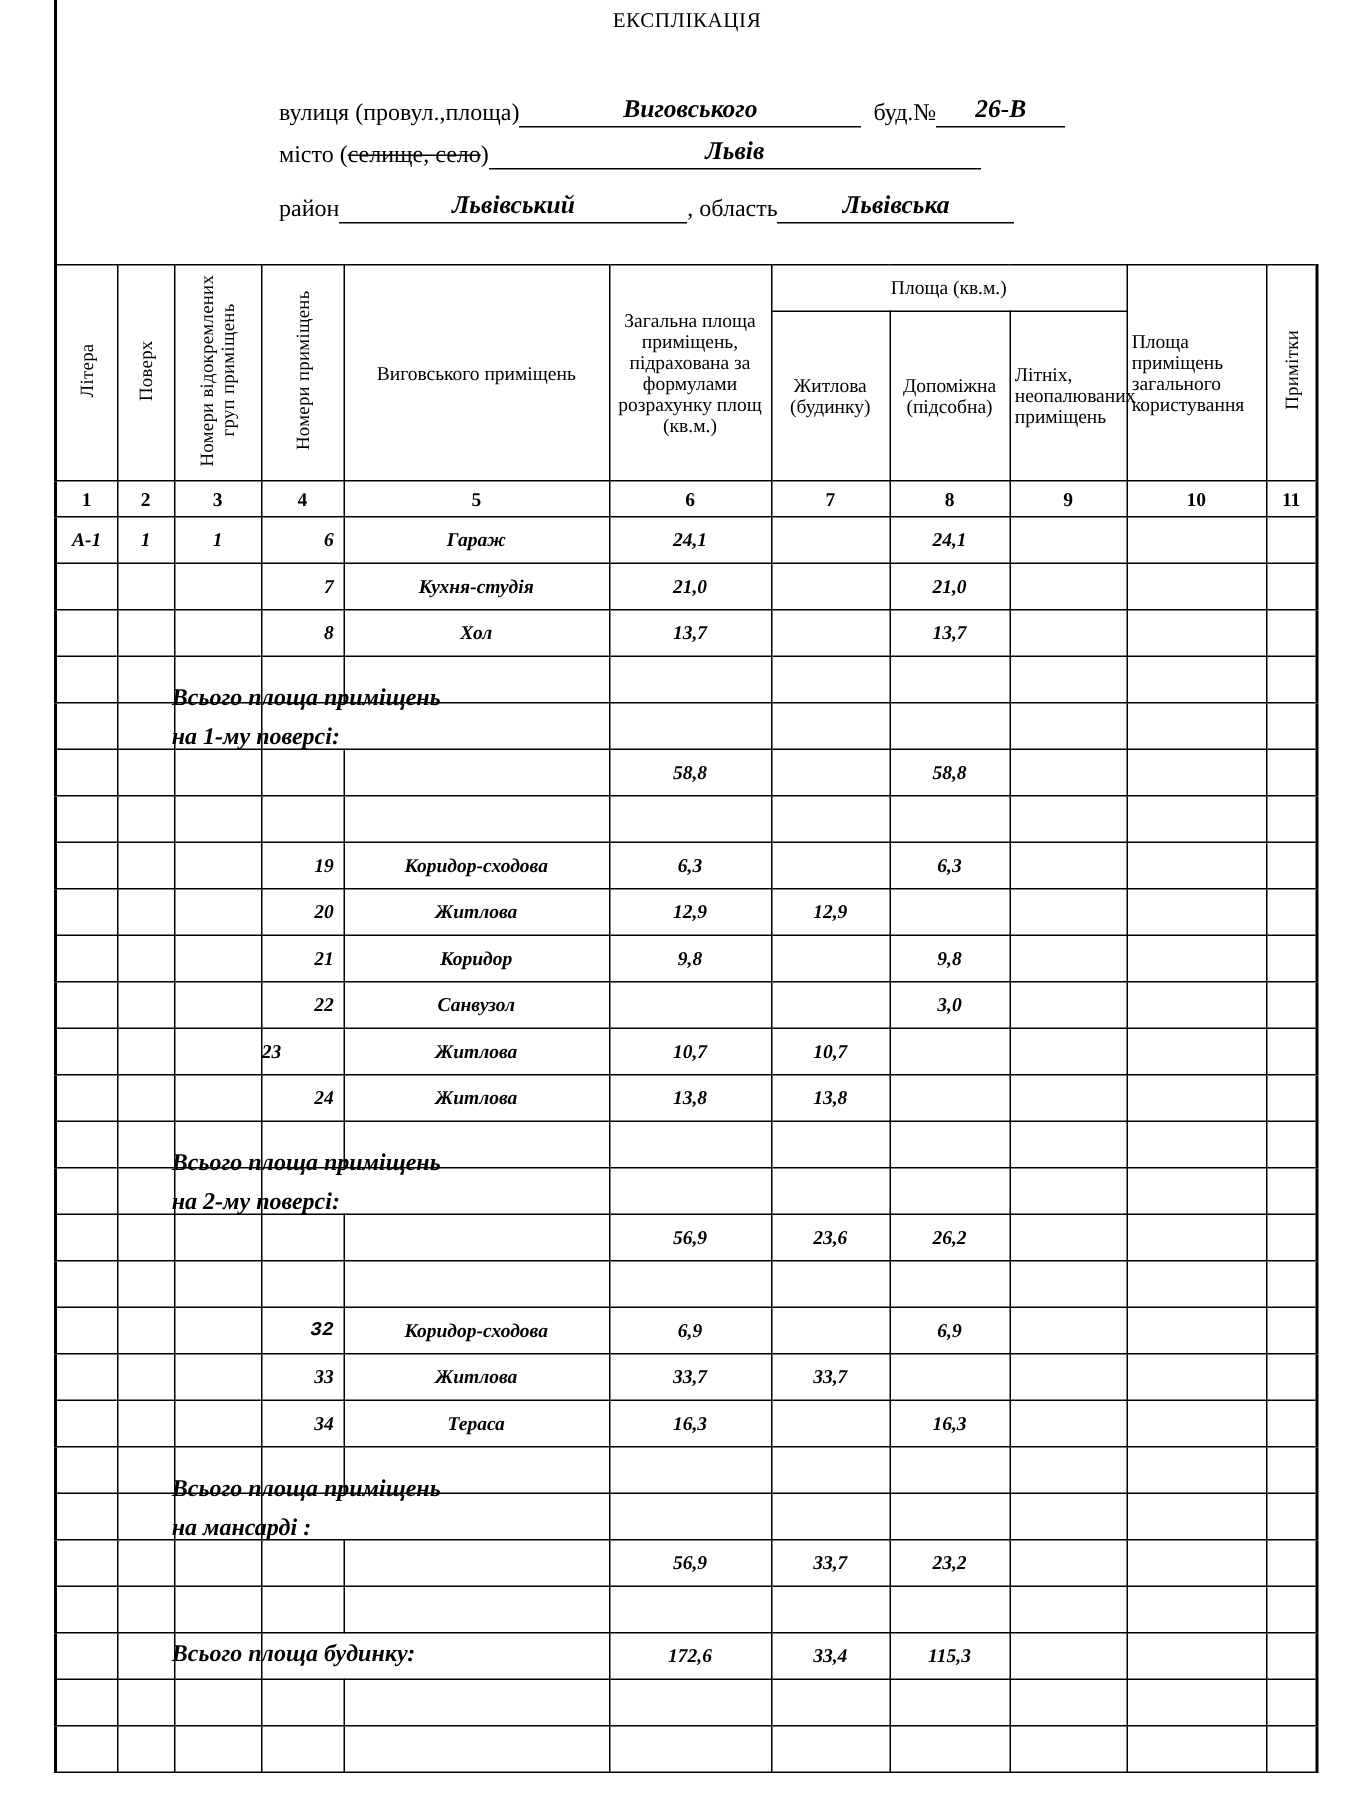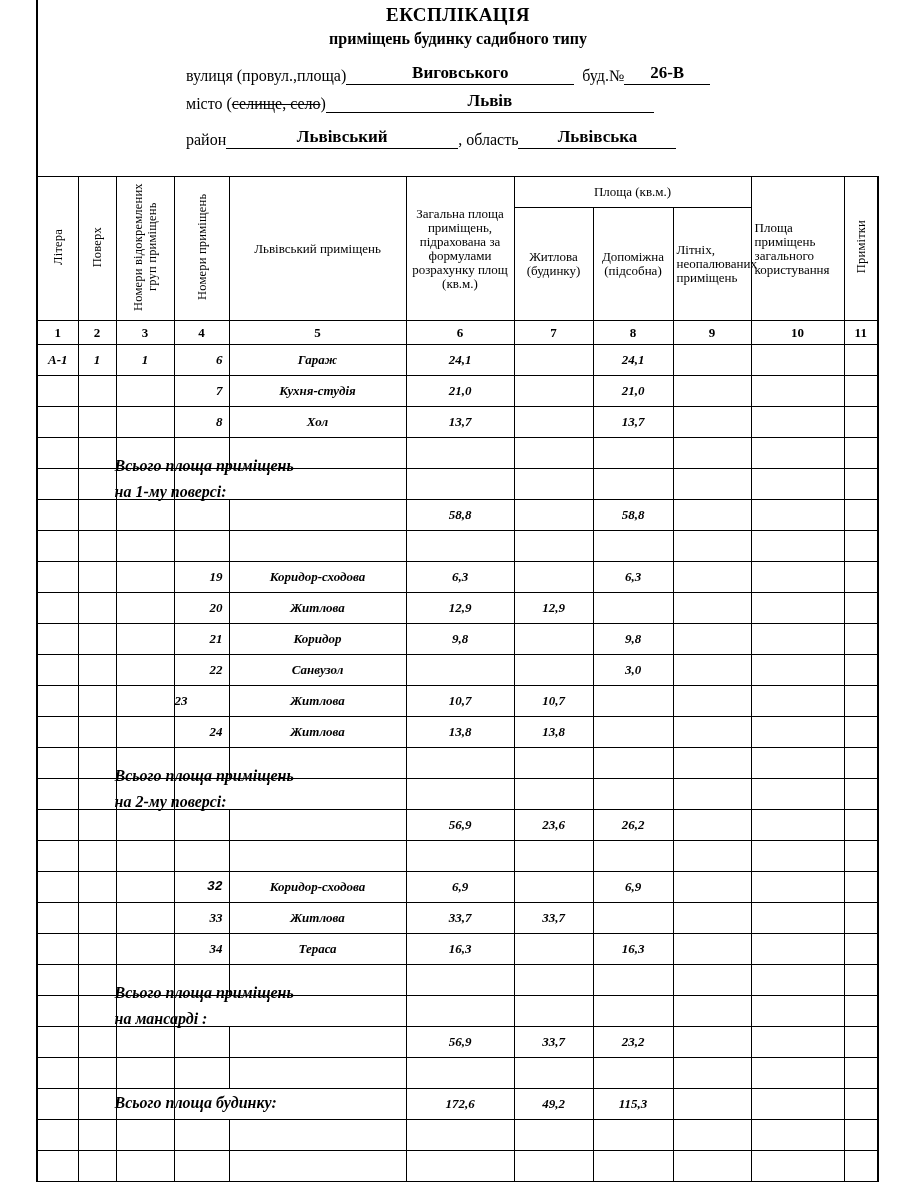--- a/index.html
+++ b/index.html
@@ -28,22 +28,22 @@
 
   
   #doc-heading {
     position: absolute;
     left: 40px;
     top: 4px;
     width: 836px;
     text-align: center;
   }
   #doc-title {
-    font-weight: bold;
-    font-size: 19px;
+    font-weight: normal;
+    font-size: 14px;
     letter-spacing: 0.4px;
     line-height: 22px;
   }
   #doc-subtitle {
     font-weight: bold;
     font-size: 16px;
     line-height: 20px;
     margin-top: 3px;
   }
 
@@ -54,20 +54,21 @@
     line-height: 18px;
     white-space: nowrap;
   }
   .addr-label { font-weight: normal; }
   .addr-strike { text-decoration: line-through; }
   .rule {
     display: inline-block;
     border-bottom: 1.5px solid #000;
     vertical-align: bottom;
     text-align: center;
+    font-style: italic;
     font-weight: bold;
     font-size: 17px;
     line-height: 18px;
     height: 20px;
   }
 
   #addr-street { left: 186px; top: 64px; }
   #addr-city   { left: 186px; top: 92px; }
   #addr-region { left: 186px; top: 128px; }
 
@@ -166,21 +167,20 @@
     line-height: 28px;
   }
 </style>
 </head>
 <body>
 
 <div id="page-left-rule"></div>
 
 <div id="doc-heading">
   <div id="doc-title">ЕКСПЛІКАЦІЯ</div>
-  <div id="doc-subtitle">приміщень будинку садибного типу</div>
 </div>
 
 <div class="addr-row" id="addr-street">
   <span class="addr-label">вулиця (провул.,площа)</span><span class="rule" style="width:228px">Виговського</span><span class="addr-label" style="margin-left:8px">буд.№</span><span class="rule" style="width:86px">26-В</span>
 </div>
 
 <div class="addr-row" id="addr-city">
   <span class="addr-label">місто (</span><span class="addr-label addr-strike">селище, село</span><span class="addr-label">)</span><span class="rule" style="width:328px">Львів</span>
 </div>
 
@@ -201,21 +201,21 @@
     <col style="width:78px">
     <col style="width:93px">
     <col style="width:34px">
   </colgroup>
   <thead>
     <tr>
       <th class="hdr hdr-vert outer-l" rowspan="2"><span class="vtext">Літера</span></th>
       <th class="hdr hdr-vert" rowspan="2"><span class="vtext">Поверх</span></th>
       <th class="hdr hdr-vert" rowspan="2"><span class="vtext multi">Номери відокремлених груп приміщень</span></th>
       <th class="hdr hdr-vert" rowspan="2"><span class="vtext multi">Номери приміщень</span></th>
-      <th class="hdr hdr-big" rowspan="2">Львівський приміщень</th>
+      <th class="hdr hdr-big" rowspan="2">Виговського приміщень</th>
       <th class="hdr hdr-big" rowspan="2">Загальна площа приміщень, підрахована за формулами розрахунку площ (кв.м.)</th>
       <th class="hdr hdr-big" colspan="3" style="height:30px">Площа  (кв.м.)</th>
       <th class="hdr hdr-big" rowspan="2" style="text-align:left;padding-left:3px">Площа приміщень загального користування</th>
       <th class="hdr hdr-vert outer-r" rowspan="2"><span class="vtext">Примітки</span></th>
     </tr>
     <tr>
       <th class="hdr hdr-big" style="height:112px">Житлова (будинку)</th>
       <th class="hdr hdr-big">Допоміжна (підсобна)</th>
       <th class="hdr hdr-big" style="text-align:left;padding-left:3px">Літніх, неопалюваних приміщень</th>
     </tr>
@@ -553,21 +553,21 @@
         <td class="outer-r"></td>
       </tr>
       <tr class="drow">
         <td class="outer-l"></td>
         <td></td>
         <td></td>
         <td colspan="2" style="position: relative;">
           <div class="total-label single">Всього площа будинку:</div>
         </td>
         <td class="cell-num">172,6</td>
-        <td class="cell-num">49,2</td>
+        <td class="cell-num">33,4</td>
         <td class="cell-num">115,3</td>
         <td class="cell-num"></td>
         <td class="cell-num"></td>
         <td class="outer-r"></td>
       </tr>
       <tr class="drow">
         <td class="outer-l"></td>
         <td></td>
         <td></td>
         <td></td>

